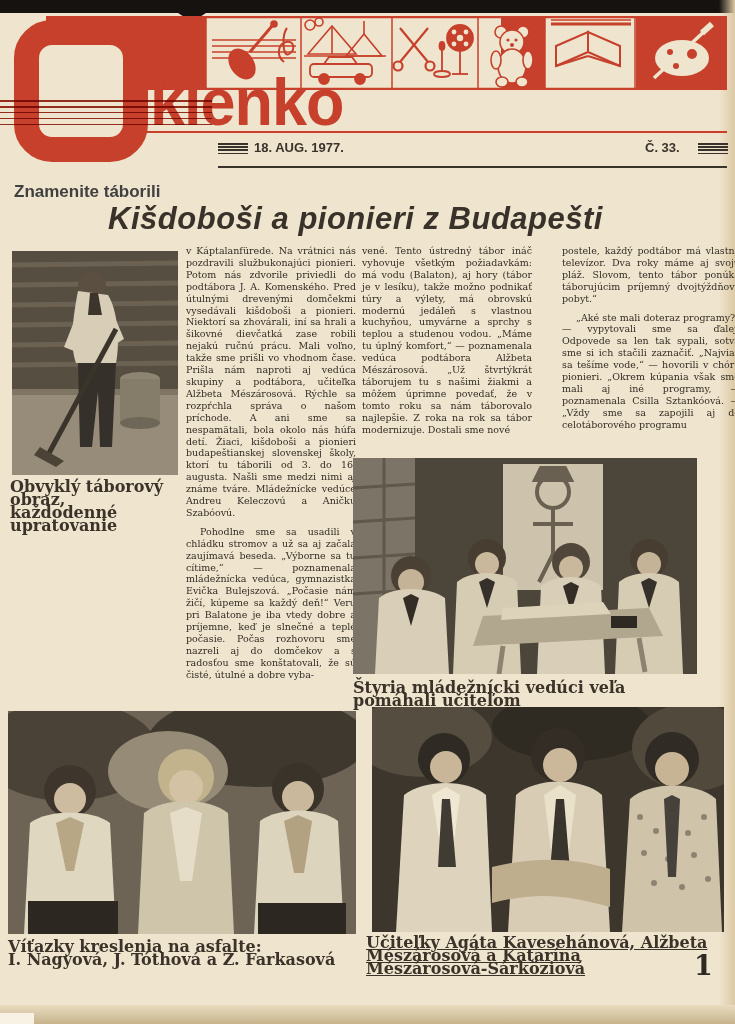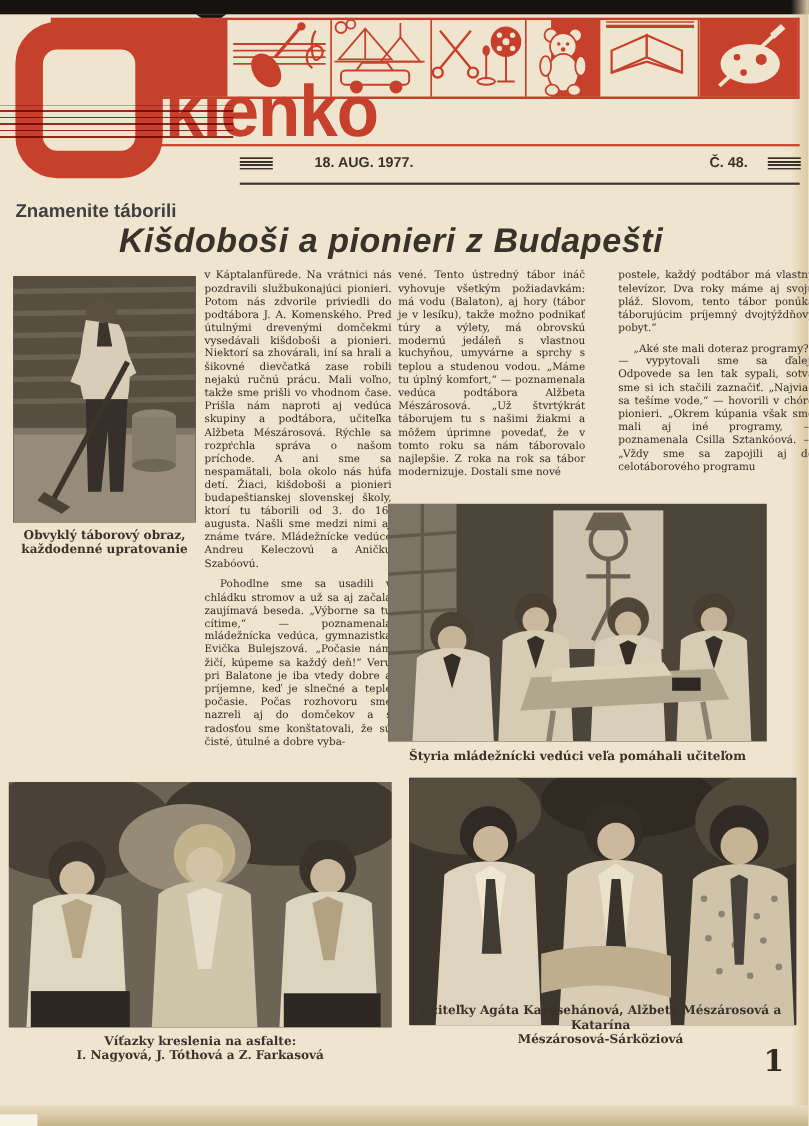--- a/index.html
+++ b/index.html
@@ -22,21 +22,21 @@
   .staff{left:0;top:96px;width:212px;height:31px;z-index:4;mix-blend-mode:multiply;
         background:repeating-linear-gradient(to bottom,rgba(0,0,0,0) 0 4.4px,#9e3322 4.4px 5.8px);}
   .logo-rest{left:150px;top:64px;width:520px;z-index:2;font-family:"Liberation Sans",sans-serif;
         font-weight:bold;font-size:63px;letter-spacing:-1px;color:#c7402c;
         transform:scaleY(1.05);transform-origin:top left;}
   .redline{left:46px;top:131px;width:681px;height:2px;background:#c7402c;z-index:1;}
   .dateline{left:0;top:140px;width:735px;height:18px;font-family:"Liberation Sans",sans-serif;
         font-weight:bold;font-size:13px;color:#3a332b;z-index:5;}
   .quadlines{display:inline-block;width:30px;height:11px;vertical-align:middle;
         background:repeating-linear-gradient(to bottom,#3a332b 0 1.6px,rgba(0,0,0,0) 1.6px 3.2px);}
-  .date-text{position:absolute;left:254px;top:0;margin-left:32px;}
+  .date-text{position:absolute;left:254px;top:0;}
   .ql-left{position:absolute;left:218px;top:3px;}
   .issue-text{position:absolute;left:645px;top:0;}
   .ql-right{position:absolute;left:698px;top:3px;}
   .headrule{left:218px;top:166px;width:509px;height:2px;background:#3a332b;}
   
   .kicker{left:14px;top:182px;font-family:"Liberation Sans",sans-serif;font-weight:bold;
         font-size:17px;color:#404040;}
   .headline{left:8px;top:201px;width:695px;text-align:center;
         font-family:"Liberation Sans",sans-serif;font-weight:bold;font-style:italic;
         font-size:31px;letter-spacing:0.5px;color:#38322a;}
@@ -44,24 +44,24 @@
   .col{top:245px;}
   .col p{margin:0 0 7px 0;font-size:9.5px;line-height:11.9px;text-align:justify;}
   .indent{text-indent:14px;}
   .col1{left:10px;width:170px;}
   .col2{left:186px;width:170px;}
   .col3{left:362px;width:170px;}
   .col4{left:562px;width:178px;}
   .photo{background:#55493c;overflow:hidden;}
   .photo svg{display:block;}
   .p1{width:166px;height:224px;margin:6px 2px 5px 2px;}
-  .caption{font-weight:bold;font-size:11px;line-height:13px;text-align:center;color:#3b332a;}
+  .caption{font-weight:bold;font-size:16px;line-height:13px;color:#3b332a;}
   .cap2{left:353px;top:681px;width:344px;}
   .cap3{left:8px;top:940px;width:348px;}
-  .cap4{left:366px;top:912px;width:360px;}
+  .cap4{left:366px;top:936px;width:360px;text-decoration:underline;}
   .ph2{left:353px;top:458px;width:344px;height:216px;}
   .ph3{left:8px;top:711px;width:348px;height:223px;}
   .ph4{left:372px;top:707px;width:352px;height:225px;}
   .continuation{left:546px;top:612px;width:178px;text-align:center;font-weight:bold;
         font-size:10.5px;color:#3b332a;}
   .pagenum{left:694px;top:950px;font-size:27px;font-weight:bold;color:#2e2922;}
 </style>
 </head>
 <body>
 
@@ -168,21 +168,21 @@
 </div>
 
 <div class="abs big-o"></div>
 <div class="abs staff"></div>
 <div class="abs logo-rest">kienko</div>
 <div class="abs redline"></div>
 
 <div class="abs dateline">
   <span class="quadlines ql-left"></span>
   <span class="date-text">18. AUG. 1977.</span>
-  <span class="issue-text">Č. 48.</span>
+  <span class="issue-text">Č. 33.</span>
   <span class="quadlines ql-right"></span>
 </div>
 <div class="abs headrule"></div>
 
 <div class="abs kicker">Znamenite táborili</div>
 <div class="abs headline">Kišdoboši a pionieri z Budapešti</div>
 
 <div class="abs col col1">
   <div class="photo p1">
     <svg width="166" height="224" viewBox="0 0 166 224">

